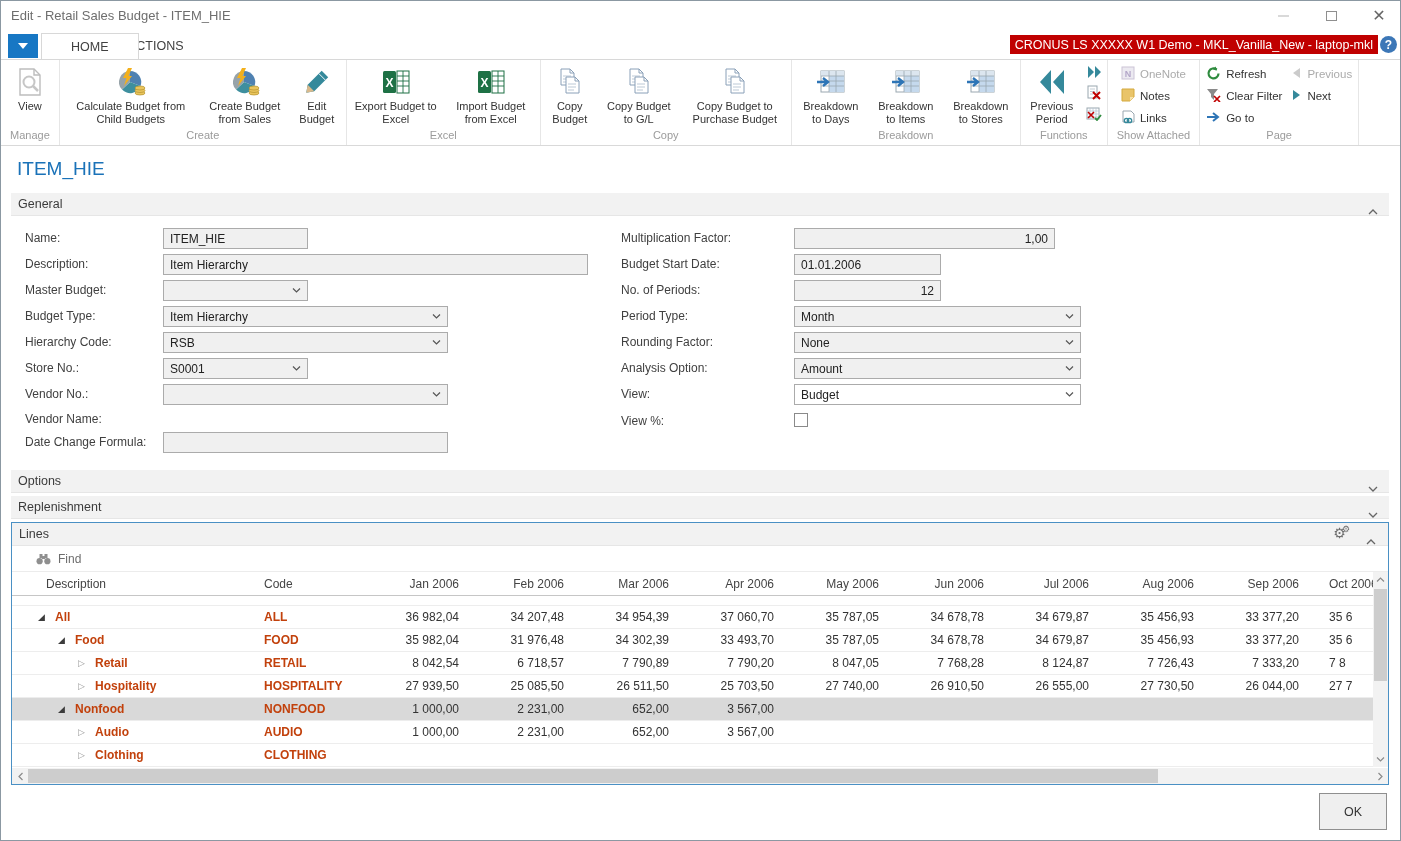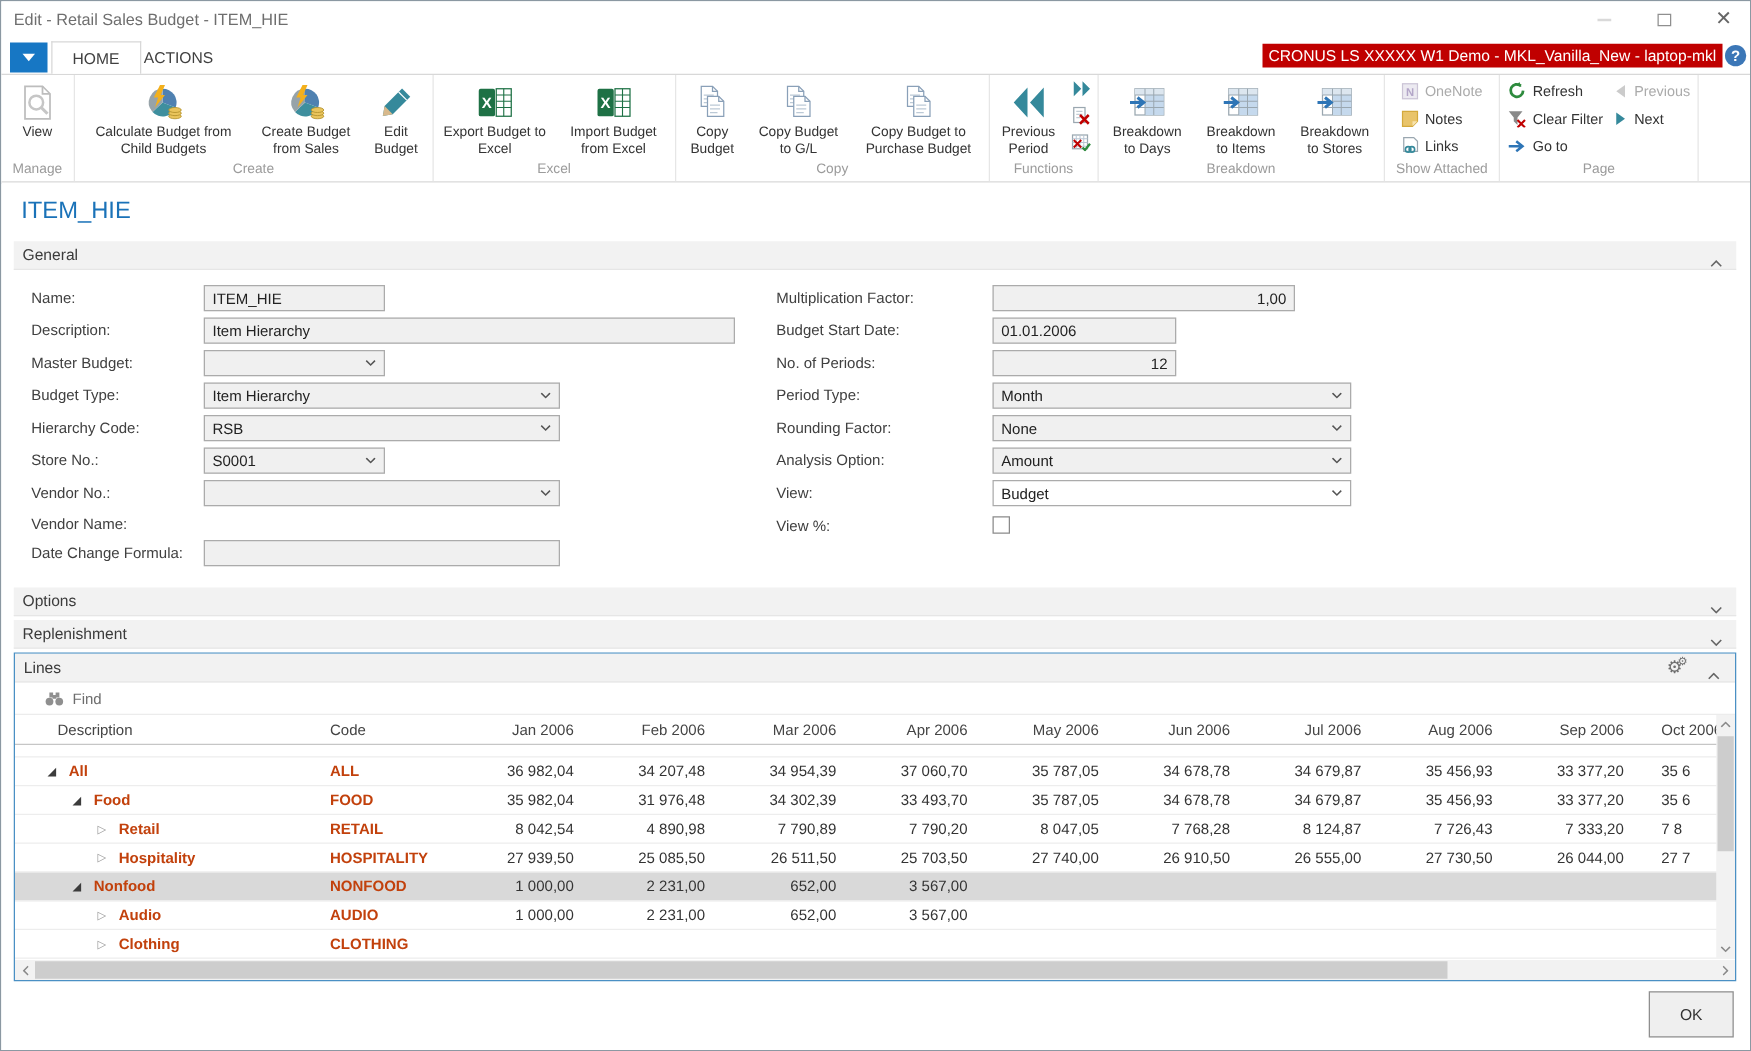--- a/index.html
+++ b/index.html
@@ -13,21 +13,21 @@
   .win-controls { position:absolute; right:10px; top:0; height:30px; display:flex; align-items:center; gap:26px; }
   .wc { width:22px; height:22px; display:flex; align-items:center; justify-content:center; color:#7a7a7a; }
   .wc-min-bar { width:11px; height:2px; background:#d9d9d9; }
   .wc-max-box { width:11px; height:10px; border:1.3px solid #8f8f8f; }
   .wc-close-x { font-size:16px; color:#666; line-height:1; }
 
   
   .tabrow { position:absolute; top:30px; left:0; right:0; height:28px; background:#fff; }
   .appmenu-btn { position:absolute; left:7px; top:3px; width:30px; height:24px; background:#1777c4; display:flex; align-items:center; justify-content:center; }
   .appmenu-caret { width:0; height:0; border-left:5px solid transparent; border-right:5px solid transparent; border-top:6px solid #fff; }
-  .tab { position:absolute; top:2px; height:26px; display:flex; align-items:center; padding:0 16px; font-size:12.5px; color:#404040; }
+  .tab { position:absolute; top:2px; height:26px; display:flex; align-items:center; padding:0 29px; font-size:12.5px; color:#404040; }
   .tab.active { left:40px; background:#fff; border:1px solid #d8d8d8; border-bottom:none; z-index:2; }
   .tab.plain { left:98px;text-align:right; }
   .company-badge { position:absolute; right:22px; top:34px; height:19px; background:#c00000; color:#fff; font-size:12.5px; display:flex; align-items:center; padding:0 5px; z-index:3; }
   .help-circle { position:absolute; right:3px; top:35px; width:17px; height:17px; border-radius:50%; background:#3c77b7; color:#fff; font-size:12px; font-weight:bold; display:flex; align-items:center; justify-content:center; z-index:3; }
 
   
   .ribbon { position:absolute; top:58px; left:0; right:0; height:87px; background:#fff; border-top:1px solid #d8d8d8; border-bottom:1px solid #d9d9d9; display:flex; }
   .rgroup { display:flex; flex-direction:column; border-right:1px solid #e6e6e6; padding:1px 3px 0; }
   .rbuttons { flex:1; display:flex; align-items:flex-start; justify-content:center; gap:3px; padding-top:1px; }
   .rgroup-label { height:17px; text-align:center; font-size:11px; color:#9b9b9b; line-height:14px; white-space:nowrap; padding:0 6px; }
@@ -257,20 +257,62 @@
                 <path d="M7 9h8M7 12h8M7 15h6" stroke="#bcc9d6"></path>
                 <path d="M10 10h9l4 4v12H10z" fill="#fff" stroke="#8aa0b8"></path>
                 <path d="M19 10v4h4" fill="none" stroke="#8aa0b8"></path>
                 <path d="M12 17h8M12 20h8M12 23h6" stroke="#bcc9d6"></path>
               </svg>
           </span>
           <span class="rlabel">Copy Budget to Purchase Budget</span>
         </div>
       </div>
       <div class="rgroup-label">Copy</div>
+    </div>
+
+    <div class="rgroup">
+      <div class="rbuttons">
+        <div class="rbtn large" style="width:72px">
+          <span class="ricon">
+            <svg width="30" height="28" viewBox="0 0 30 28">
+                <rect x="5" y="3" width="23" height="21" fill="#fff" stroke="#9aa7b0"></rect>
+                <rect x="5" y="3" width="23" height="5" fill="#dce6ef"></rect>
+                <rect x="13" y="8" width="15" height="16" fill="#c5d9ed"></rect>
+                <path d="M5 8h23M5 13h23M5 18h23M13 3v21M20 3v21" stroke="#9aa7b0" stroke-width="0.8"></path>
+                <path d="M1 14h9M7 10l5 4-5 4" stroke="#2e75b6" stroke-width="2.4" fill="none"></path>
+              </svg>
+          </span>
+          <span class="rlabel">Breakdown to Days</span>
+        </div>
+        <div class="rbtn large" style="width:72px">
+          <span class="ricon">
+            <svg width="30" height="28" viewBox="0 0 30 28">
+                <rect x="5" y="3" width="23" height="21" fill="#fff" stroke="#9aa7b0"></rect>
+                <rect x="5" y="3" width="23" height="5" fill="#dce6ef"></rect>
+                <rect x="13" y="8" width="15" height="16" fill="#c5d9ed"></rect>
+                <path d="M5 8h23M5 13h23M5 18h23M13 3v21M20 3v21" stroke="#9aa7b0" stroke-width="0.8"></path>
+                <path d="M1 14h9M7 10l5 4-5 4" stroke="#2e75b6" stroke-width="2.4" fill="none"></path>
+              </svg>
+          </span>
+          <span class="rlabel">Breakdown to Items</span>
+        </div>
+        <div class="rbtn large" style="width:72px">
+          <span class="ricon">
+            <svg width="30" height="28" viewBox="0 0 30 28">
+                <rect x="5" y="3" width="23" height="21" fill="#fff" stroke="#9aa7b0"></rect>
+                <rect x="5" y="3" width="23" height="5" fill="#dce6ef"></rect>
+                <rect x="13" y="8" width="15" height="16" fill="#c5d9ed"></rect>
+                <path d="M5 8h23M5 13h23M5 18h23M13 3v21M20 3v21" stroke="#9aa7b0" stroke-width="0.8"></path>
+                <path d="M1 14h9M7 10l5 4-5 4" stroke="#2e75b6" stroke-width="2.4" fill="none"></path>
+              </svg>
+          </span>
+          <span class="rlabel">Breakdown to Stores</span>
+        </div>
+      </div>
+      <div class="rgroup-label">Breakdown</div>
     </div>
 
     <div class="rgroup">
       <div class="rbuttons">
         <div class="fn-row">
           <div class="rbtn large" style="width:56px">
             <span class="ricon">
               <svg width="30" height="28" viewBox="0 0 30 28">
                   <path d="M14 2L3 14l11 12zM27 2L16 14l11 12z" fill="#35899b"></path>
                 </svg>
@@ -299,62 +341,20 @@
                   </svg></span>
             </div>
           </div>
         </div>
       </div>
       <div class="rgroup-label">Functions</div>
     </div>
 
     <div class="rgroup">
       <div class="rbuttons">
-        <div class="rbtn large" style="width:72px">
-          <span class="ricon">
-            <svg width="30" height="28" viewBox="0 0 30 28">
-                <rect x="5" y="3" width="23" height="21" fill="#fff" stroke="#9aa7b0"></rect>
-                <rect x="5" y="3" width="23" height="5" fill="#dce6ef"></rect>
-                <rect x="13" y="8" width="15" height="16" fill="#c5d9ed"></rect>
-                <path d="M5 8h23M5 13h23M5 18h23M13 3v21M20 3v21" stroke="#9aa7b0" stroke-width="0.8"></path>
-                <path d="M1 14h9M7 10l5 4-5 4" stroke="#2e75b6" stroke-width="2.4" fill="none"></path>
-              </svg>
-          </span>
-          <span class="rlabel">Breakdown to Days</span>
-        </div>
-        <div class="rbtn large" style="width:72px">
-          <span class="ricon">
-            <svg width="30" height="28" viewBox="0 0 30 28">
-                <rect x="5" y="3" width="23" height="21" fill="#fff" stroke="#9aa7b0"></rect>
-                <rect x="5" y="3" width="23" height="5" fill="#dce6ef"></rect>
-                <rect x="13" y="8" width="15" height="16" fill="#c5d9ed"></rect>
-                <path d="M5 8h23M5 13h23M5 18h23M13 3v21M20 3v21" stroke="#9aa7b0" stroke-width="0.8"></path>
-                <path d="M1 14h9M7 10l5 4-5 4" stroke="#2e75b6" stroke-width="2.4" fill="none"></path>
-              </svg>
-          </span>
-          <span class="rlabel">Breakdown to Items</span>
-        </div>
-        <div class="rbtn large" style="width:72px">
-          <span class="ricon">
-            <svg width="30" height="28" viewBox="0 0 30 28">
-                <rect x="5" y="3" width="23" height="21" fill="#fff" stroke="#9aa7b0"></rect>
-                <rect x="5" y="3" width="23" height="5" fill="#dce6ef"></rect>
-                <rect x="13" y="8" width="15" height="16" fill="#c5d9ed"></rect>
-                <path d="M5 8h23M5 13h23M5 18h23M13 3v21M20 3v21" stroke="#9aa7b0" stroke-width="0.8"></path>
-                <path d="M1 14h9M7 10l5 4-5 4" stroke="#2e75b6" stroke-width="2.4" fill="none"></path>
-              </svg>
-          </span>
-          <span class="rlabel">Breakdown to Stores</span>
-        </div>
-      </div>
-      <div class="rgroup-label">Breakdown</div>
-    </div>
-
-    <div class="rgroup">
-      <div class="rbuttons">
         <div class="stack">
           <div class="rbtn small disabled">
             <span><svg width="14" height="14">
                   <rect x="1" y="1" width="12" height="12" fill="#eceaf1" stroke="#cbc4d6"></rect>
                   <text x="7" y="11" font-size="9" fill="#b3a6c8" text-anchor="middle" font-weight="bold" font-family="Liberation Sans, sans-serif">N</text>
                 </svg></span>
             <span>OneNote</span>
           </div>
           <div class="rbtn small">
             <span><svg width="14" height="14">
@@ -490,21 +490,21 @@
       </div>
 
     <span class="flabel" style="left:24px; top:262px">Vendor Name:</span>
 
     <span class="flabel" style="left:24px; top:285px">Date Change Formula:</span>
     <div class="fctrl" style="left:162px; top:285px; width:285px">
         <span class="val"></span>
       </div>
 
     <span class="flabel" style="left:620px; top:81px">Multiplication Factor:</span>
-    <div class="fctrl right" style="left:793px; top:81px; width:242px">
+    <div class="fctrl right" style="left:793px; top:81px; width:261px">
         <span class="val">1,00</span>
       </div>
 
     <span class="flabel" style="left:620px; top:107px">Budget Start Date:</span>
     <div class="fctrl" style="left:793px; top:107px; width:147px">
         <span class="val">01.01.2006</span>
       </div>
 
     <span class="flabel" style="left:620px; top:133px">No. of Periods:</span>
     <div class="fctrl right" style="left:793px; top:133px; width:147px">
@@ -638,21 +638,21 @@
     <div class="cell c-num num-cell">33 377,20</div>
     <div class="cell c-oct oct-cell">35 6</div>
   </div>
             <div class="trow">
     <div class="cell c-desc tree-cell" style="padding-left: 66px;">
       <span class="tree-toggle collapsed">▷</span>
       <span class="desc-text">Retail</span>
     </div>
     <div class="cell c-code code-cell">RETAIL</div>
     <div class="cell c-num num-cell">8 042,54</div>
-    <div class="cell c-num num-cell">4 890,98</div>
+    <div class="cell c-num num-cell">6 718,57</div>
     <div class="cell c-num num-cell">7 790,89</div>
     <div class="cell c-num num-cell">7 790,20</div>
     <div class="cell c-num num-cell">8 047,05</div>
     <div class="cell c-num num-cell">7 768,28</div>
     <div class="cell c-num num-cell">8 124,87</div>
     <div class="cell c-num num-cell">7 726,43</div>
     <div class="cell c-num num-cell">7 333,20</div>
     <div class="cell c-oct oct-cell">7 8</div>
   </div>
             <div class="trow">

